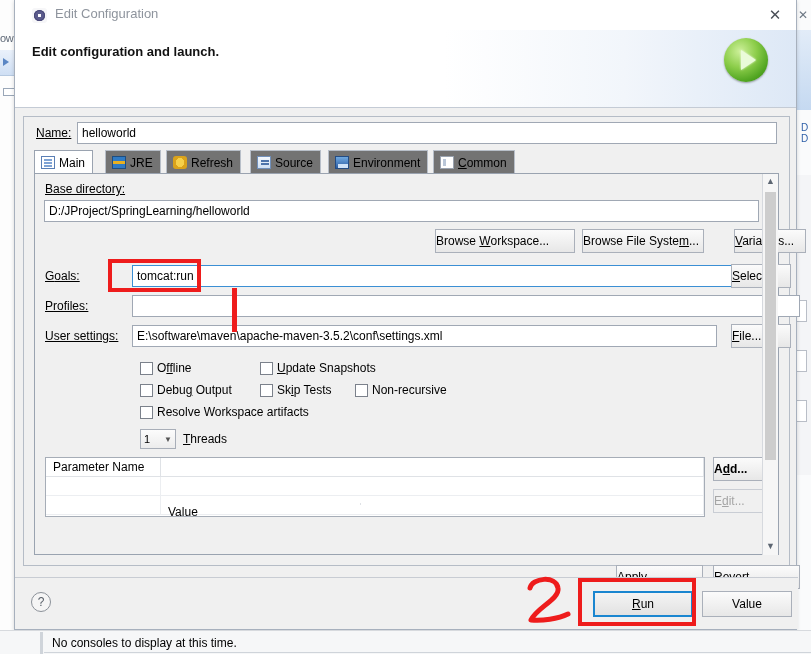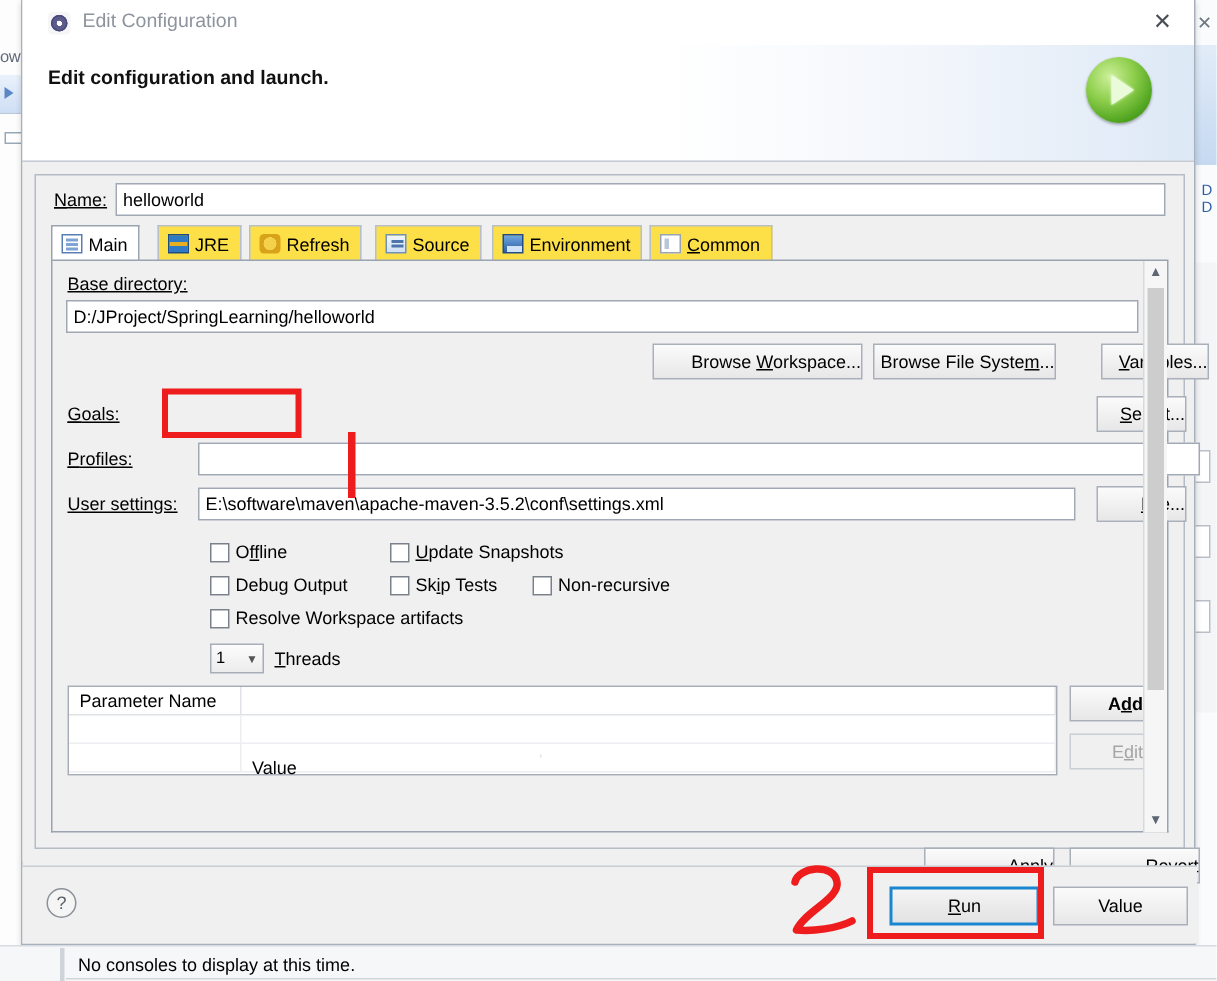--- a/index.html
+++ b/index.html
@@ -165,42 +165,42 @@
   }
   .textinput.focus { border: 1px solid #3b8fd4; }
 
   .btn {
     position: absolute;
     height: 24px;
     background: linear-gradient(#fbfbfb, #e7e7e7);
     border: 1px solid #aab0ba;
     font-size: 12px;
     color: #000;
-    text-align: right;
+    text-align: left;
     line-height: 22px;
     cursor: pointer;
     white-space: nowrap;
   }
   .btn.disabled { color: #a5a5a5; background: #f0f0f0; border-color: #c9cdd4; }
 
   
   #name-row-label { left: 12px; top: 9px; }
   #name-input { left: 53px; top: 5px; width: 700px; }
 
   
   #tabs {
     position: absolute; left: 10px; top: 33px;
     width: 745px; height: 24px;
   }
   .tab {
     position: absolute; top: 0; height: 24px;
     display: flex; align-items: center; gap: 4px;
     padding: 0 7px 0 6px;
     font-size: 12px;
-    background: #fde047;
+    background: #737373;
     border: 1px solid #b8bfc9;
     border-bottom: none;
     cursor: pointer;
     white-space: nowrap;
   }
   .tab.active {
     background: #ffffff;
     border-color: #9aa3b0;
     font-weight: normal;
   }
@@ -464,20 +464,21 @@
       <div id="scrollarea">
 
         <div class="lbl" id="basedir-label">Base directory:</div>
         <div class="textinput" id="basedir-input">D:/JProject/SpringLearning/helloworld</div>
 
         <div class="btn" id="btn-browse-ws">Browse <span class="u">W</span>orkspace...</div>
         <div class="btn" id="btn-browse-fs">Browse File Syste<span class="u">m</span>...</div>
         <div class="btn" id="btn-variables"><span class="u">V</span>ariables...</div>
 
         <div class="lbl" id="goals-label"><span class="u">G</span>oals:</div>
+        <div class="textinput focus" id="goals-input">tomcat:run</div>
         <div class="btn" id="btn-select"><span class="u">S</span>elect...</div>
 
         <div class="lbl" id="profiles-label"><span class="u">P</span>rofiles:</div>
         <div class="textinput" id="profiles-input"></div>
 
         <div class="lbl" id="usersettings-label">User settings:</div>
         <div class="textinput" id="usersettings-input">E:\software\maven\apache-maven-3.5.2\conf\settings.xml</div>
         <div class="btn" id="btn-file"><span class="u">F</span>ile...</div>
 
         <div class="cbrow" style="left:105px; top:187px;">

